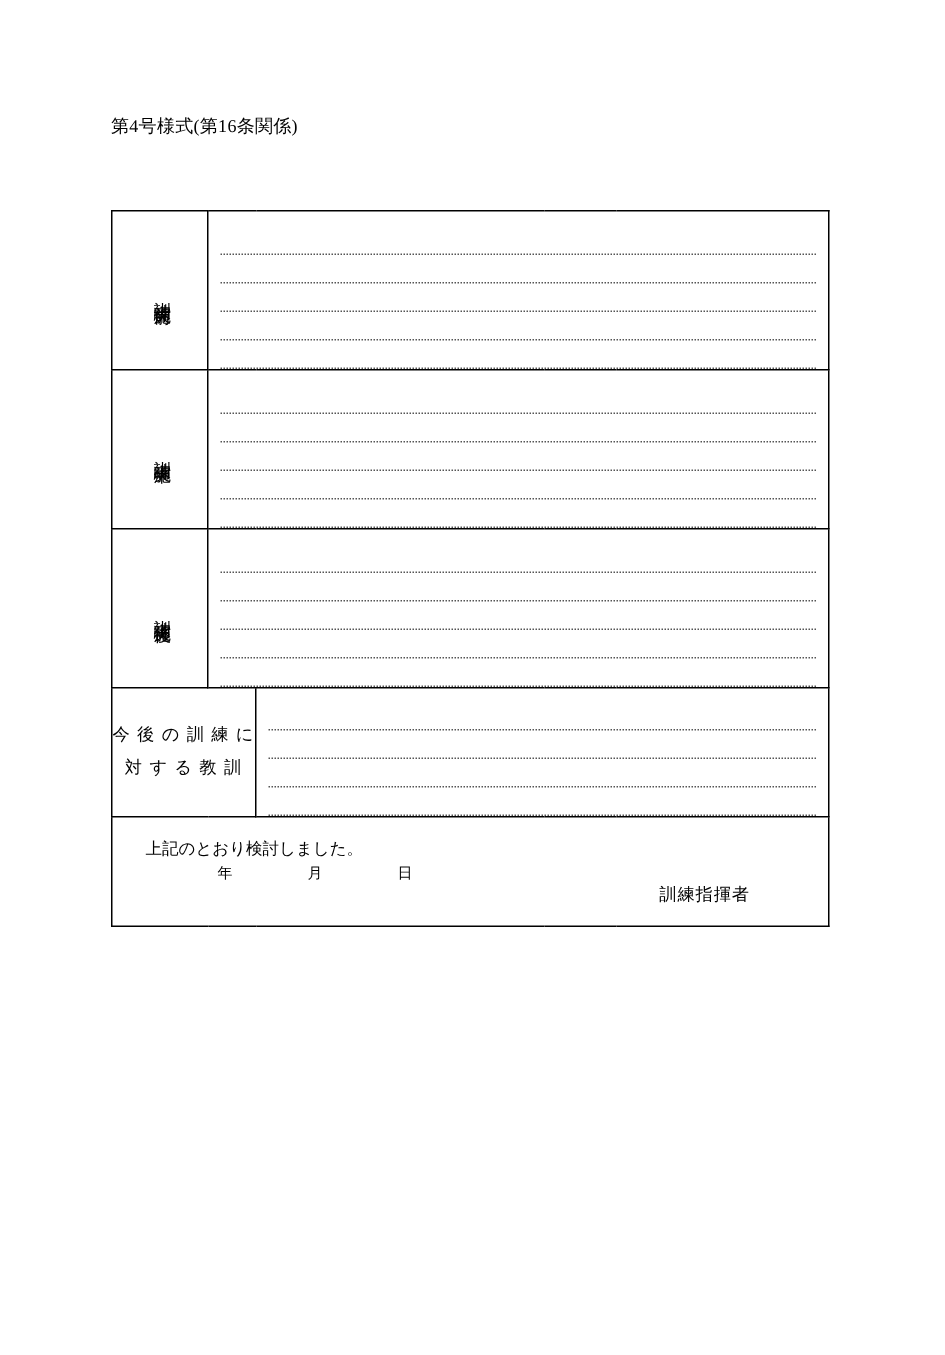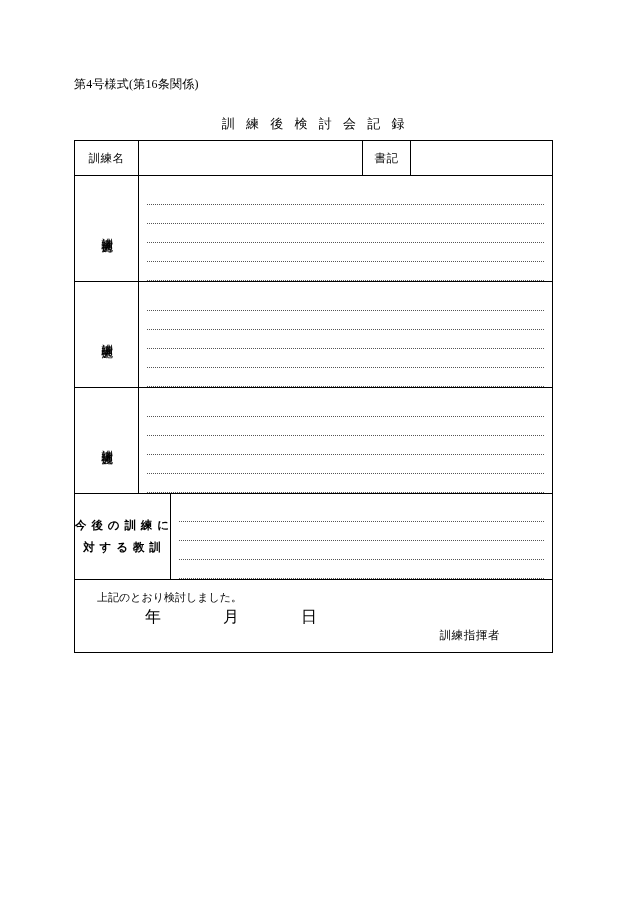--- a/index.html
+++ b/index.html
@@ -106,71 +106,63 @@
     height: 18px;
   }
   
   .c-lesson-label {
     width: 96px;
     text-align: center;
     font-size: 11.5px;
     line-height: 1.9;
     letter-spacing: 1px;
     padding: 0 4px;
-    font-weight: bold;
   }
   
   .footer-cell {
     height: 72px;
     padding: 8px 14px 8px 14px;
     vertical-align: top;
     position: relative;
   }
   .footer-line1 {
     font-size: 11px;
     padding-left: 22px;
   }
   .footer-line2 {
-    font-size: 16px;
+    font-size: 10px;
     padding-left: 70px;
     letter-spacing: 10px;
     margin-top: 2px;
   }
   .footer-line3 {
     font-size: 11.5px;
     text-align: right;
     padding-right: 52px;
     letter-spacing: 0.6px;
   }
 </style>
 </head>
 <body>
 
 <div class="page">
 
   <div class="form-no">第4号様式(第16条関係)</div>
 
-  <div class="doc-title">訓 練 後 検 討 会 記 録</div>
 
   <table class="main">
     <colgroup>
       <col style="width:64px">
       <col style="width:32px">
       <col style="width:192px">
       <col style="width:48px">
       <col style="width:142px">
     </colgroup>
 
     <tbody>
-        <tr>
-      <td class="c-label-kunrenmei">訓練名</td>
-      <td colspan="2" class="c-blank-kunrenmei"></td>
-      <td class="c-label-shoki">書記</td>
-      <td class="c-blank-shoki"></td>
-    </tr>
 
 
     <tr>
       <td class="v-cell" style="height:105px">
         <span class="v-text">訓練実施前</span>
       </td>
       <td colspan="4" class="lines-cell">
         <div class="lines">
           <div class="dline"></div>
           <div class="dline"></div>

